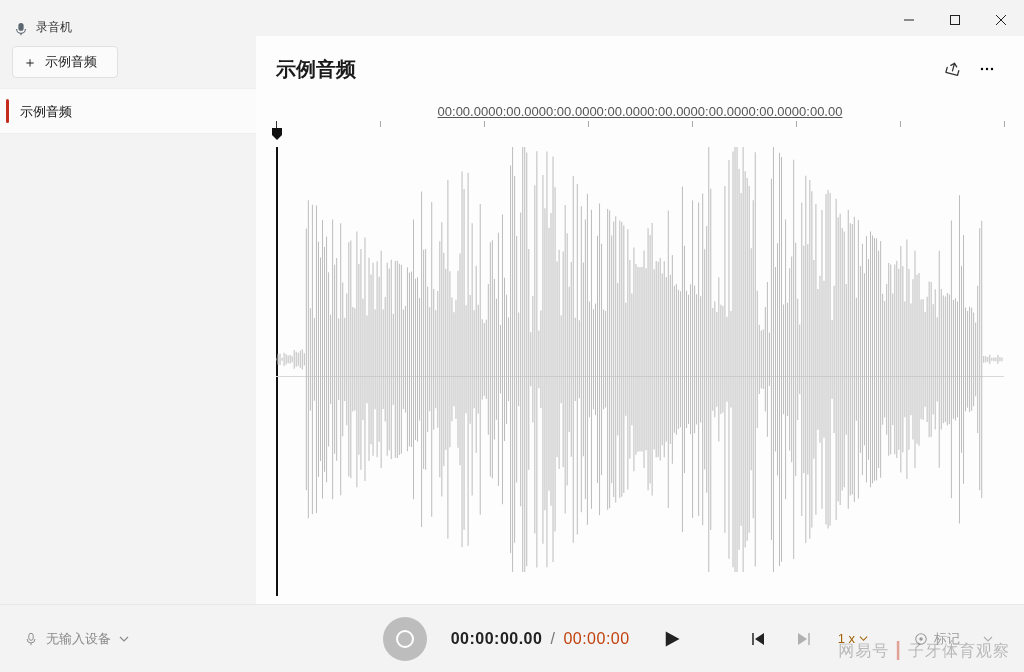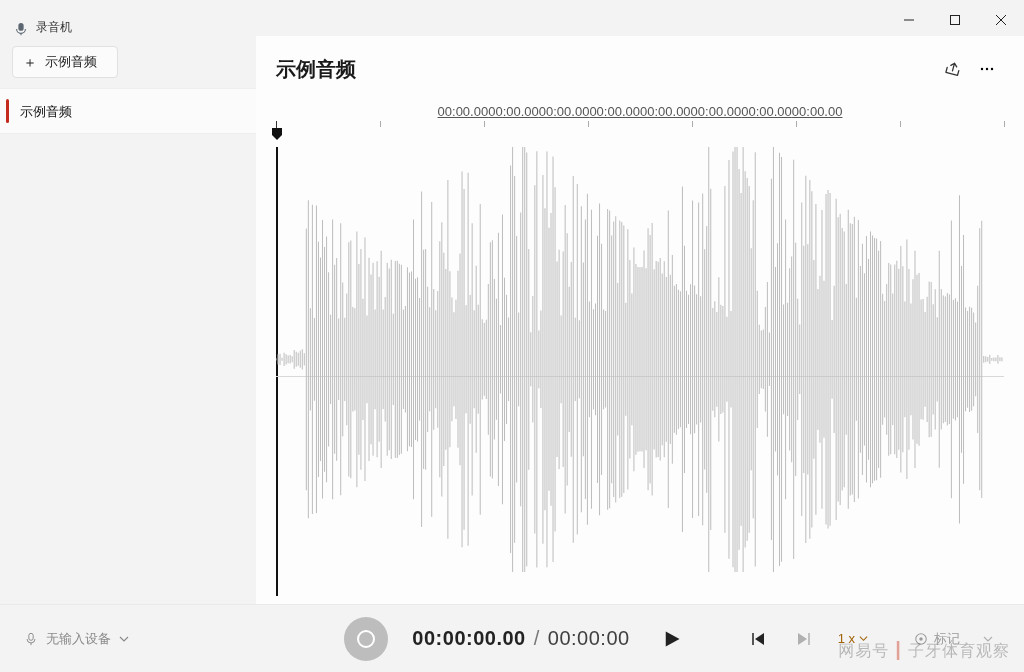--- a/index.html
+++ b/index.html
@@ -41,24 +41,24 @@
   .wave-region .vline { position:absolute; left:0; top:0; bottom:8px; width:2px; background:#111;}
   .wave-region .midline { position:absolute; left:0; right:0; top:50%; height:1px; background:#d8d8d8;}
   .wave-region .wave { position:absolute; left:0; right:0; top:0; bottom:0; }
 
   .footer { height: 68px; background:#f3f3f3; display:flex; align-items:center; padding: 0 18px; gap: 10px; border-top:1px solid #e9e9e9;}
   .micselect { display:flex; align-items:center; gap:8px; color:#8a8a8a; font-size:13px; padding:4px 6px; border-radius:4px;}
   .micselect svg{ width:14px; height:14px; }
   .footer .grow { flex:1; }
   .recbtn { width:44px; height:44px; border-radius:50%; background:#bdbdbd; display:flex; align-items:center; justify-content:center; }
   .recbtn .inner{ width:18px; height:18px; border-radius:50%; border:2px solid #fff;}
-  .timecodes { font-size:20px; color:#222; letter-spacing:0.5px; margin: 0 14px; display:flex; gap:8px;}
+  .timecodes { font-size:16px; color:#222; letter-spacing:0.5px; margin: 0 14px; display:flex; gap:8px;}
   .timecodes .cur { font-weight:600;}
   .timecodes .sep { color:#777;}
-  .timecodes .tot { color:#404040;}
+  .timecodes .tot { color:#c2410c;}
   .ctrlbtn { width:36px; height:36px; display:flex; align-items:center; justify-content:center; color:#222; border-radius:4px;}
   .ctrlbtn.disabled{ color:#b0b0b0;}
   .ctrlbtn svg { width:16px; height:16px;}
   .playbtn svg { width:20px; height:20px;}
   .speed { font-size:13px; color:#a16207; padding:4px 6px; display:flex; align-items:center; gap:4px;}
   .marker-btn { display:flex; align-items:center; gap:6px; color:#9a9a9a; font-size:13px;}
   .marker-btn svg{width:14px;height:14px;}
 
   .watermark { position:absolute; right:14px; bottom:10px; font-size:16px; color:rgba(0,0,0,0.25); pointer-events:none; letter-spacing:1px;}
   .watermark .bar{color:rgba(210,80,60,0.5); margin:0 4px;}

